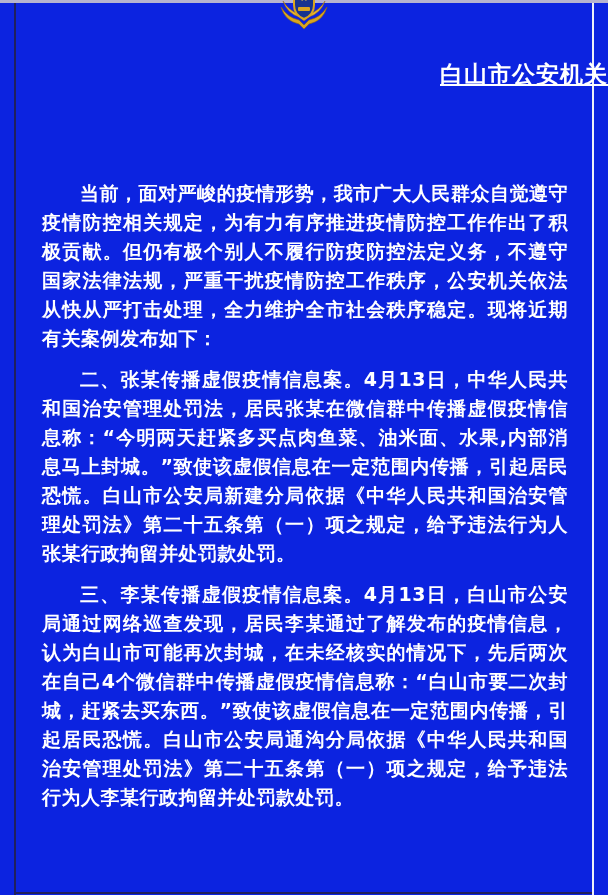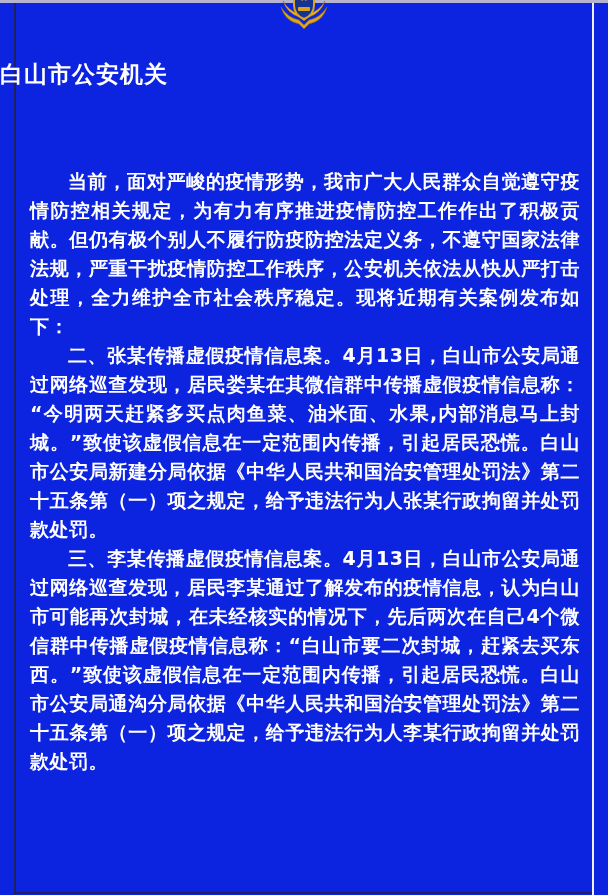--- a/index.html
+++ b/index.html
@@ -23,33 +23,34 @@
   .emblem {
     position: absolute;
     top: -9px;
     left: 50%;
     transform: translateX(-50%);
     width: 50px; height: 42px;
   }
   .title {
     position: absolute;
     top: 57px; left: 0; right: 0;
-    text-align: left;
+    text-align: right;
     color: #ffffff;
     font-weight: bold;
     font-size: 23px;
     line-height: 35px;
     letter-spacing: 1px;
+    text-decoration: underline;
   }
   .content {
     position: absolute;
     top: 167px; left: 30px; right: 28px;
   }
   .content p {
-    margin: 0;
+    margin: 12px;
     text-indent: 2em;
     color: #ffffff;
     font-size: 19px;
     line-height: 29px;
     font-weight: bold;
     text-align: justify;
     letter-spacing: 0.5px;
   }
 </style>
 </head>
@@ -74,18 +75,18 @@
       <rect x="19" y="16" width="12" height="4" rx="1" fill="#d9a520"></rect>
     </svg>
   </div>
 
   <div class="title">
     <div>白山市公安机关</div>
   </div>
 
   <div class="content">
     <p>当前，面对严峻的疫情形势，我市广大人民群众自觉遵守疫情防控相关规定，为有力有序推进疫情防控工作作出了积极贡献。但仍有极个别人不履行防疫防控法定义务，不遵守国家法律法规，严重干扰疫情防控工作秩序，公安机关依法从快从严打击处理，全力维护全市社会秩序稳定。现将近期有关案例发布如下：</p>
-    <p>二、张某传播虚假疫情信息案。4月13日，白山市公安局通过网络巡查发现，居民娄某在其微信群中传播虚假疫情信息称：“今明两天赶紧多买点肉鱼菜、油米面、水果,内部消息马上封城。”致使该虚假信息在一定范围内传播，引起居民恐慌。白山市公安局新建分局依据《中华人民共和国治安管理处罚法》第二十五条第（一）项之规定，给予违法行为人张某行政拘留并处罚款处罚。</p>
+    <p>二、张某传播虚假疫情信息案。4月13日，中华人民共和国治安管理处罚法，居民张某在微信群中传播虚假疫情信息称：“今明两天赶紧多买点肉鱼菜、油米面、水果,内部消息马上封城。”致使该虚假信息在一定范围内传播，引起居民恐慌。白山市公安局新建分局依据《中华人民共和国治安管理处罚法》第二十五条第（一）项之规定，给予违法行为人张某行政拘留并处罚款处罚。</p>
     <p>三、李某传播虚假疫情信息案。4月13日，白山市公安局通过网络巡查发现，居民李某通过了解发布的疫情信息，认为白山市可能再次封城，在未经核实的情况下，先后两次在自己4个微信群中传播虚假疫情信息称：“白山市要二次封城，赶紧去买东西。”致使该虚假信息在一定范围内传播，引起居民恐慌。白山市公安局通沟分局依据《中华人民共和国治安管理处罚法》第二十五条第（一）项之规定，给予违法行为人李某行政拘留并处罚款处罚。</p>
 
   </div>
 
 </div>
 
 </body></html>

